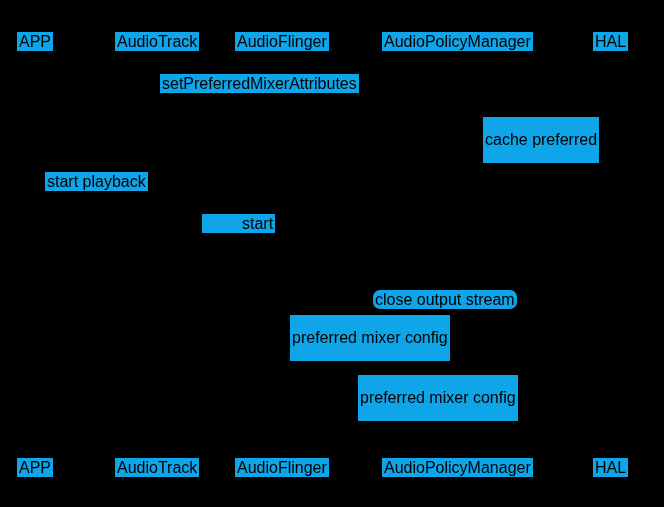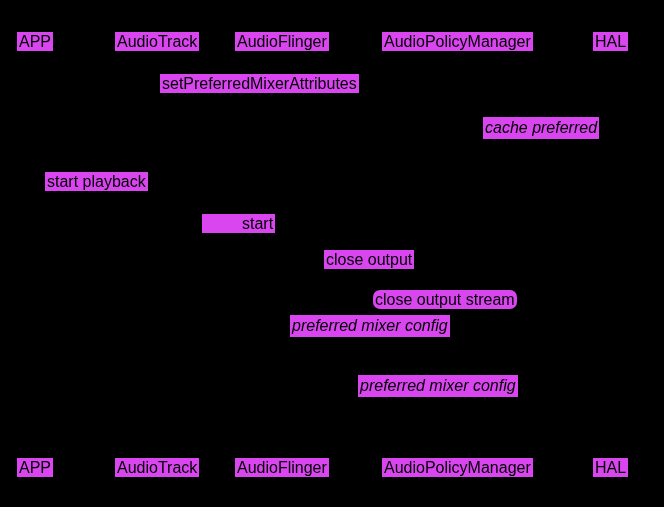--- a/index.html
+++ b/index.html
@@ -10,32 +10,31 @@
   .canvas {
     position: relative;
     width: 664px;
     height: 507px;
     background: #000000;
     overflow: hidden;
     font-family: "Liberation Sans", sans-serif;
   }
   .label {
     position: absolute;
-    background: #d946ef;
+    background: #0ea5e9;
     color: #000000;
     font-size: 16px;
     line-height: 19px;
     padding: 0 2px;
     white-space: nowrap;
   }
   .label.multiline {
     text-align: center;
     line-height: 20px;
-    padding: 1px 2px;
-    font-style: italic;
+    padding: 13px 2px;
   }
   .label.multiline span {
     display: block;
   }
 </style>
 </head>
 <body>
 
 <div class="canvas">
 
@@ -46,21 +45,20 @@
   <div class="label" style="left:593px; top:32px;">HAL</div>
 
   <div class="label" style="left:160px; top:74px;">setPreferredMixerAttributes</div>
 
   <div class="label multiline" style="left:483px; top:117px;">
     <span>cache preferred</span>
   </div>
 
   <div class="label" style="left:45px;  top:172px;">start playback</div>
   <div class="label" style="left:202px; top:214px;padding-left:40px;">start</div>
-  <div class="label" style="left:324px; top:250px;">close output</div>
   <div class="label" style="left:373px; top:290px;border-radius:7px;">close output stream</div>
 
   <div class="label multiline" style="left:290px; top:315px;">
     <span>preferred mixer config</span>
   </div>
 
   <div class="label multiline" style="left:358px; top:375px;">
     <span>preferred mixer config</span>
   </div>
 

